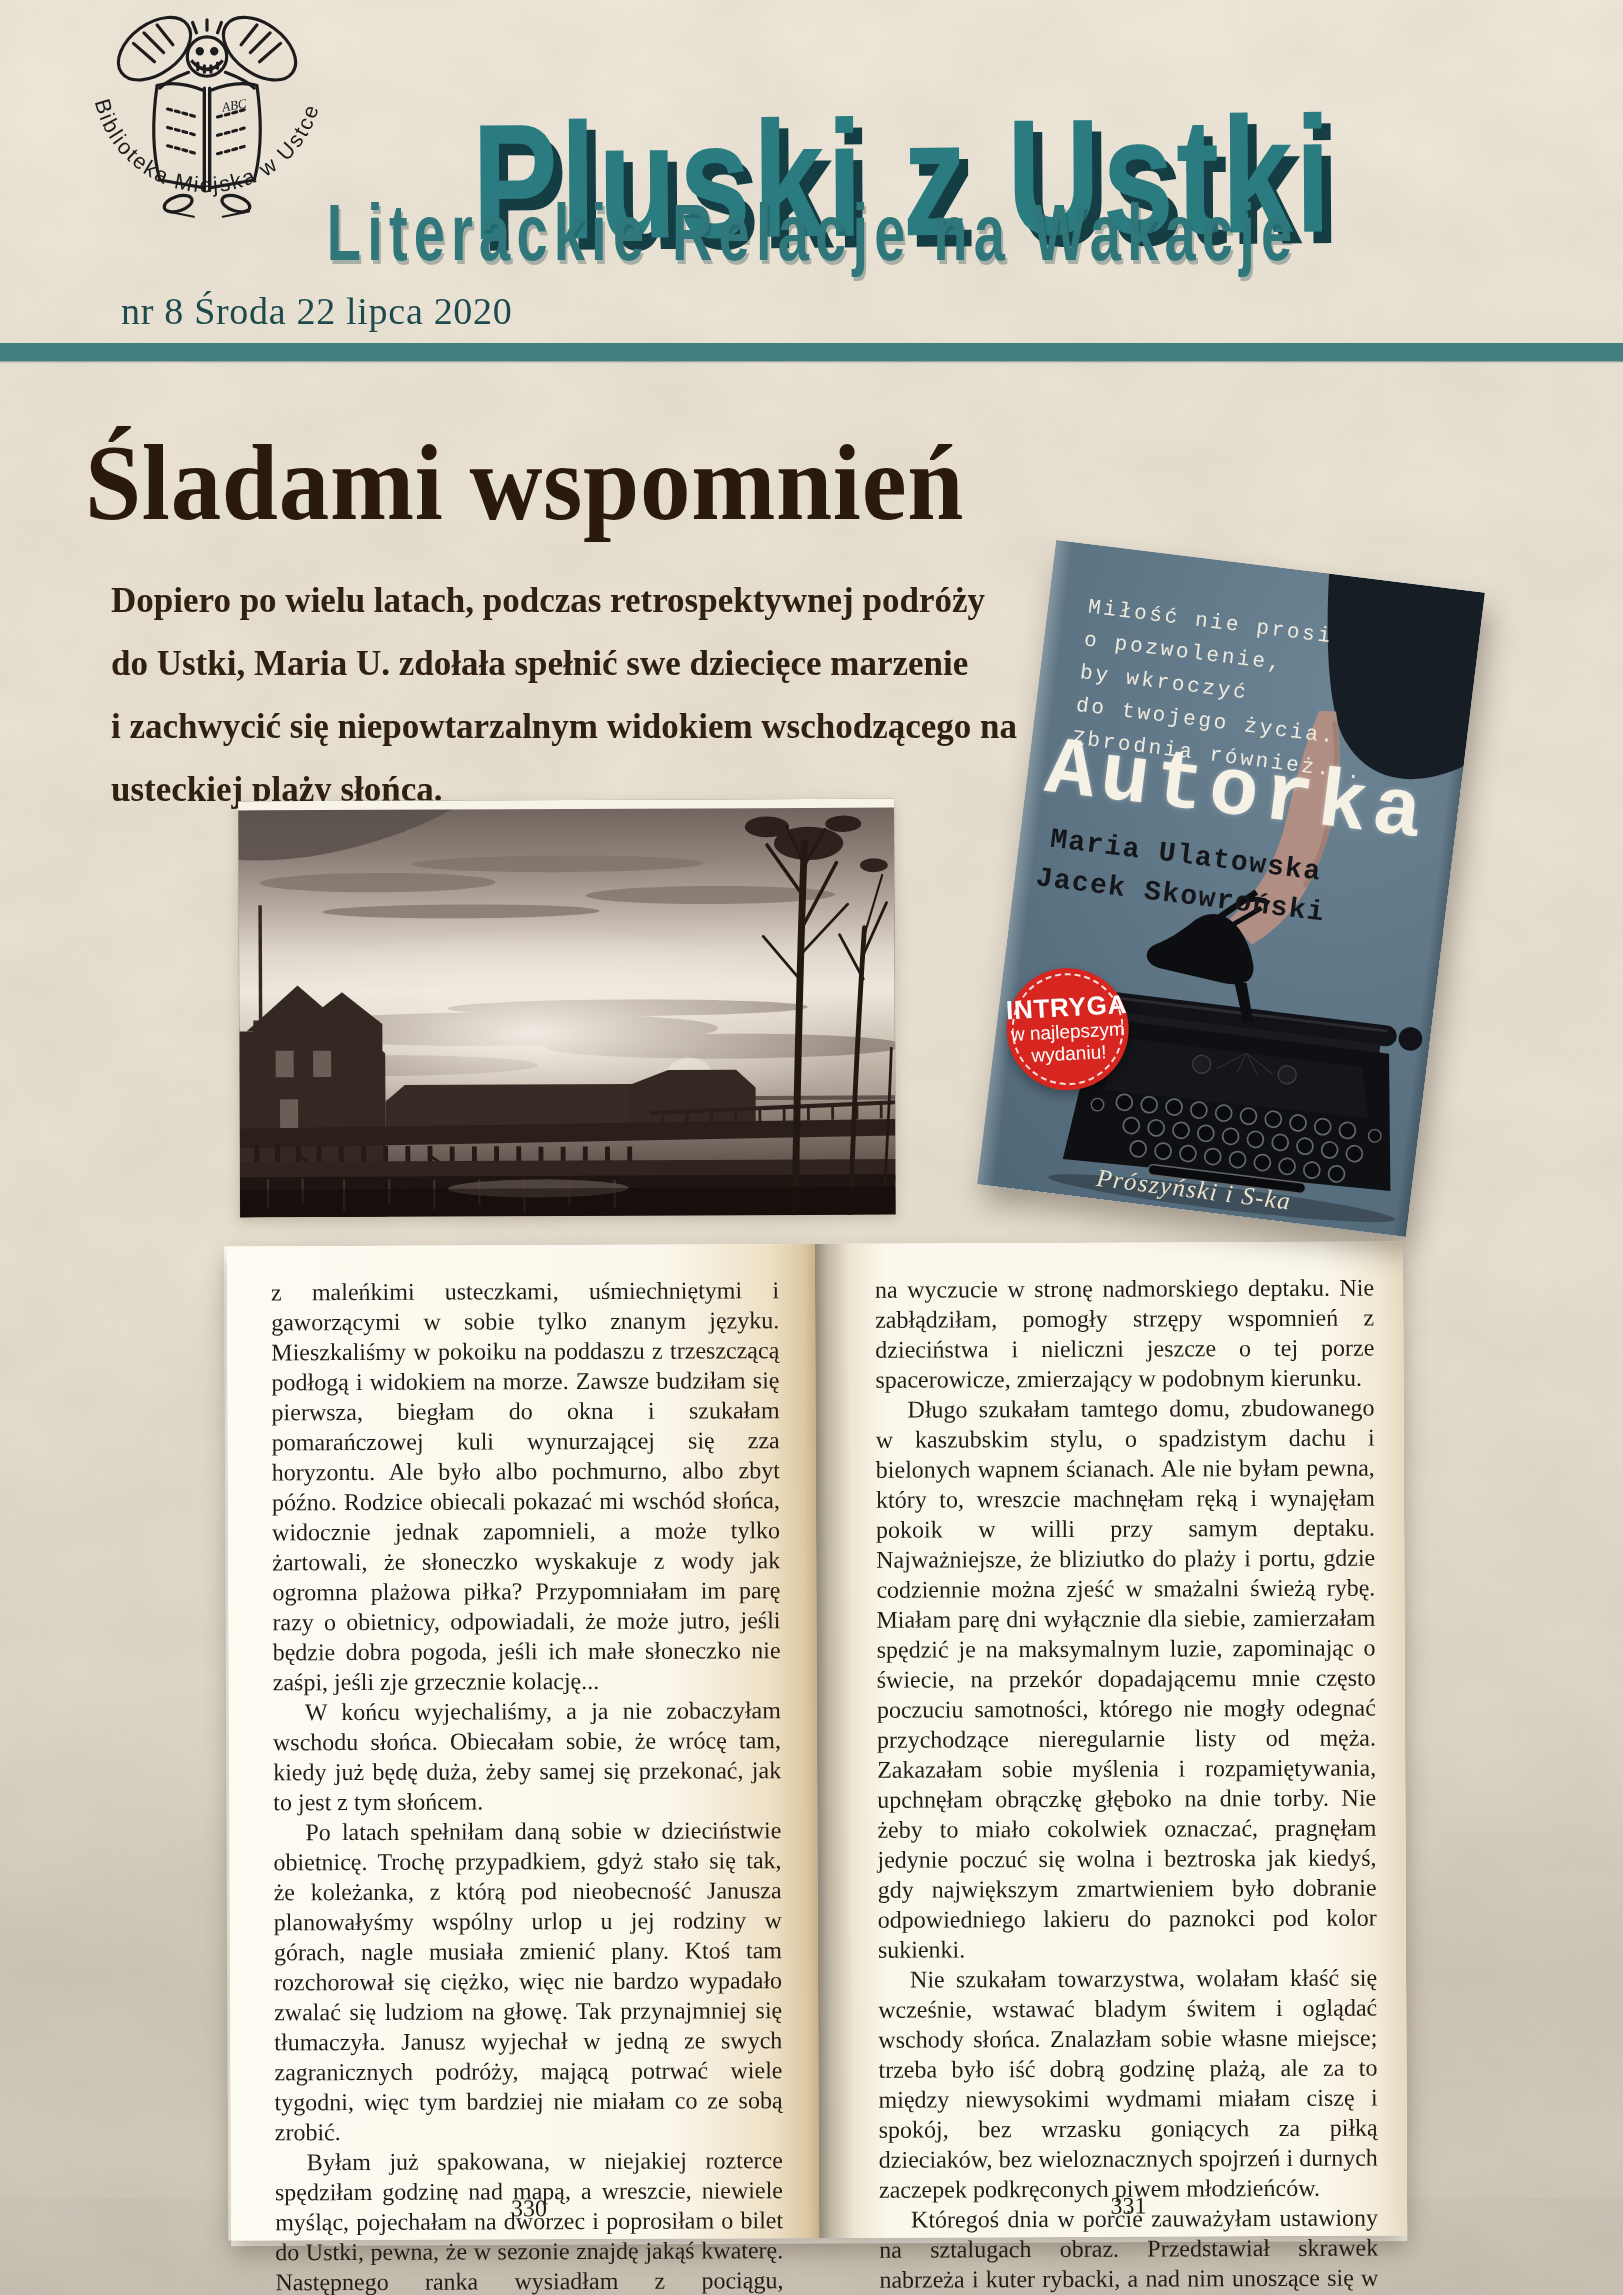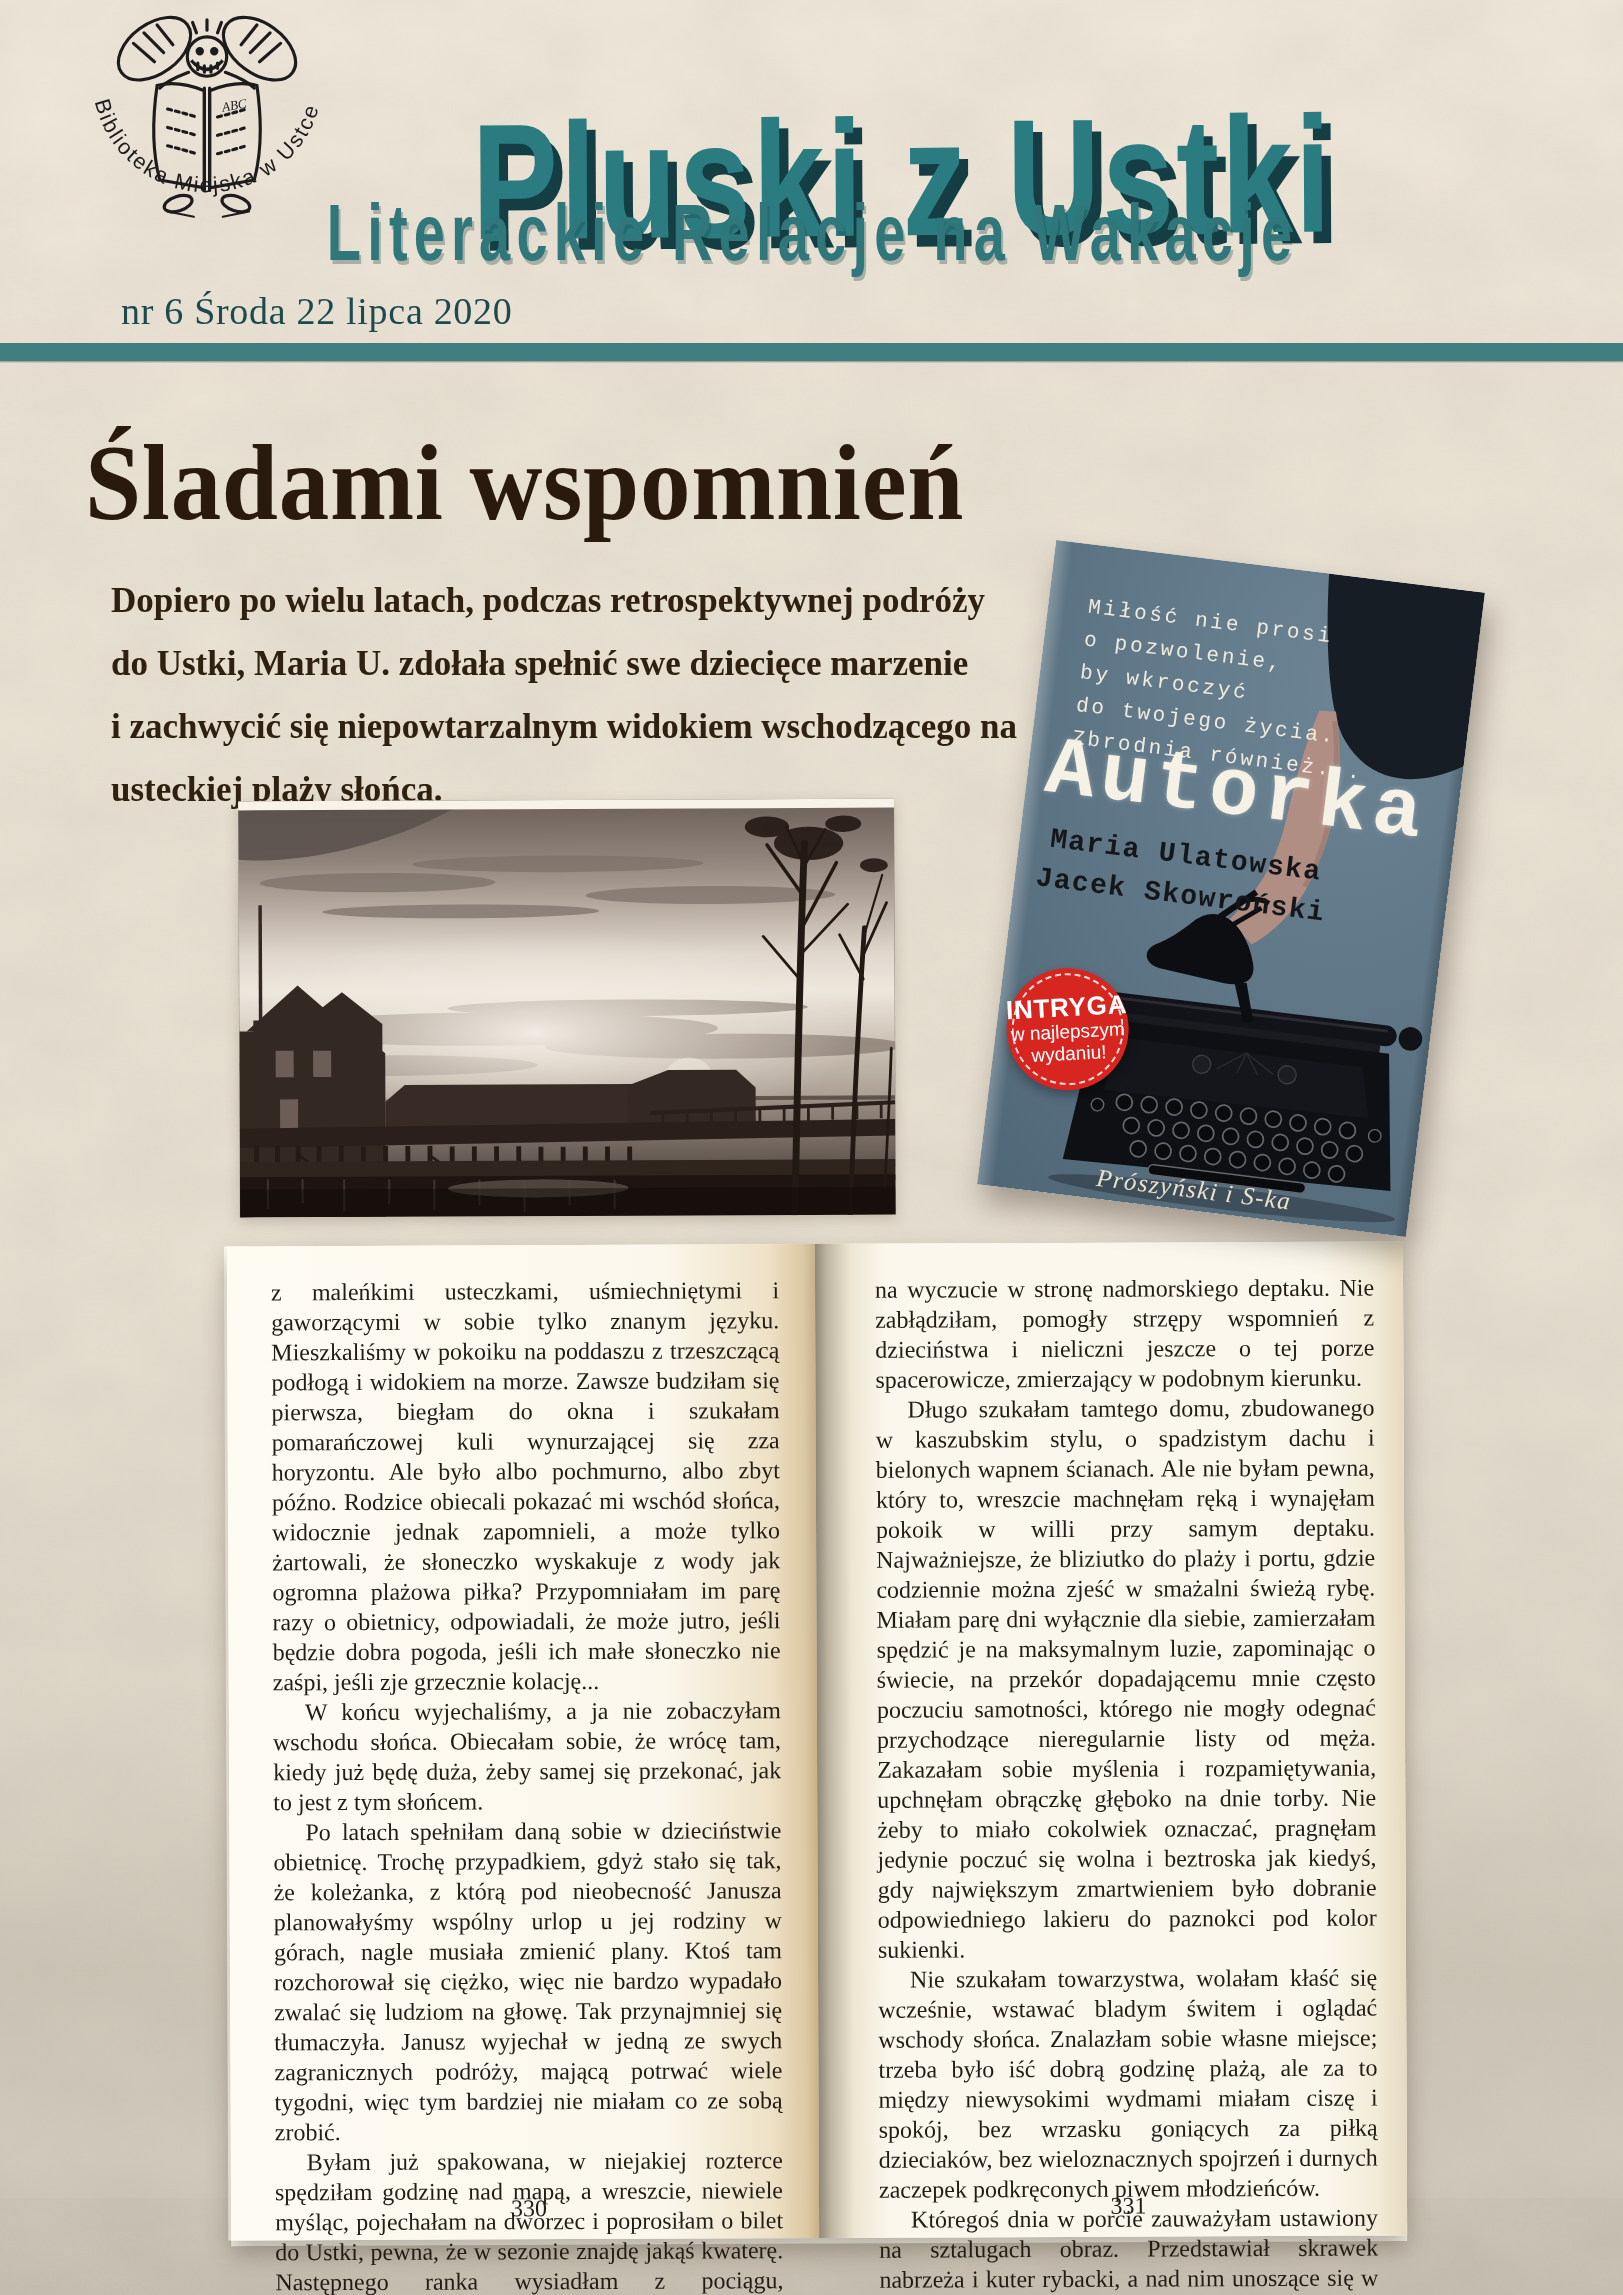--- a/index.html
+++ b/index.html
@@ -129,21 +129,21 @@
         <text x="112" y="82" font-family="Liberation Serif, serif" font-size="10" font-style="italic" fill="#1c1c1c" stroke="none" transform="rotate(-10 112 82)">ABC</text>
 
         <ellipse cx="78" cy="152" rx="11" ry="5.5" transform="rotate(-18 78 152)"></ellipse>
         <ellipse cx="122" cy="152" rx="11" ry="5.5" transform="rotate(18 122 152)"></ellipse>
         <path d="M70,158 l20,4 M112,162 l20,-4" stroke-width="1.6"></path>
       </g>
     </svg>
 
     <h1 class="title">Pluski z Ustki</h1>
     <div class="subtitle">Literackie Relacje na Wakacje</div>
-    <div class="issue">nr 6  Środa 22 lipca 2020</div>
+    <div class="issue">nr 8  Środa 22 lipca 2020</div>
     <div class="teal-bar"></div>
   </header>
 
   <main>
     <h2 class="headline">Śladami wspomnień</h2>
     <p class="lead">Dopiero po wielu latach, podczas retrospektywnej podróży
 do Ustki, Maria U. zdołała spełnić swe dziecięce marzenie
 i zachwycić się niepowtarzalnym widokiem wschodzącego na
 usteckiej plaży słońca.</p>
 

